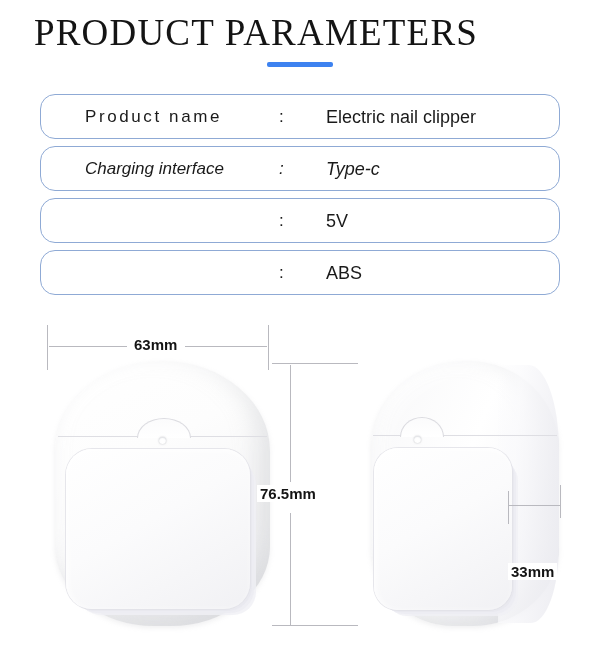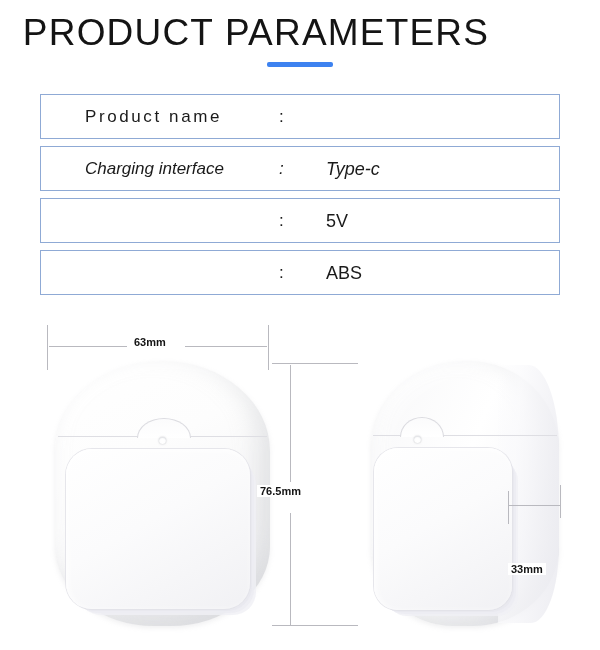--- a/index.html
+++ b/index.html
@@ -16,21 +16,21 @@
     color: #111111;
   }
 
   
   .page-title {
     position: absolute;
     left: 0;
     top: 12px;
     width: 512px;
     text-align: center;
-    font-family: Liberation Sans, sans-serif;
+    font-family: Liberation Serif, serif;
     font-size: 37px;
     line-height: 42px;
     letter-spacing: 1.2px;
     color: #141414;
     white-space: nowrap;
   }
   .title-underline {
     position: absolute;
     left: 50%;
     top: 62px;
@@ -45,21 +45,21 @@
     position: absolute;
     left: 40px;
     top: 94px;
     width: 520px;
   }
   .spec-row {
     position: relative;
     height: 45px;
     margin-bottom: 7px;
     border: 1px solid #8faad5;
-    border-radius: 0;
+    border-radius: 15px;
     background: #ffffff;
     box-sizing: border-box;
   }
   .spec-label {
     position: absolute;
     left: 44px;
     top: 50%;
     transform: translateY(-50%);
     font-size: 17px;
     color: #1a1a1a;
@@ -182,21 +182,21 @@
     height: 1px;
     background: #b9b9bf;
   }
   .dim-line-v {
     position: absolute;
     width: 1px;
     background: #b9b9bf;
   }
   .dim-label {
     position: absolute;
-    font-size: 11px;
+    font-size: 15px;
     font-weight: bold;
     color: #141414;
     white-space: nowrap;
     background: #ffffff;
     padding: 0 3px;
   }
 
   
   .ext-left   { left: 47px;  top: 20px; width: 1px; height: 45px; }
   .ext-right  { left: 268px; top: 20px; width: 1px; height: 45px; }
@@ -221,20 +221,21 @@
 <body>
 
 <div class="page-title">PRODUCT PARAMETERS</div>
 <div class="title-underline" style="background: rgb(61, 130, 240);"></div>
 
 <div class="spec-table">
 
   <div class="spec-row" style="border-color: rgb(143, 170, 213);">
     <span class="spec-label spaced">Product  name</span>
     <span class="spec-colon">:</span>
+    <span class="spec-value">Electric nail clipper</span>
   </div>
 
   <div class="spec-row" style="border-color: rgb(143, 170, 213); font-style: italic;">
     <span class="spec-label">Charging interface</span>
     <span class="spec-colon">:</span>
     <span class="spec-value">Type-c</span>
   </div>
 
   <div class="spec-row" style="border-color: rgb(143, 170, 213);">
     <span class="spec-colon">:</span>

